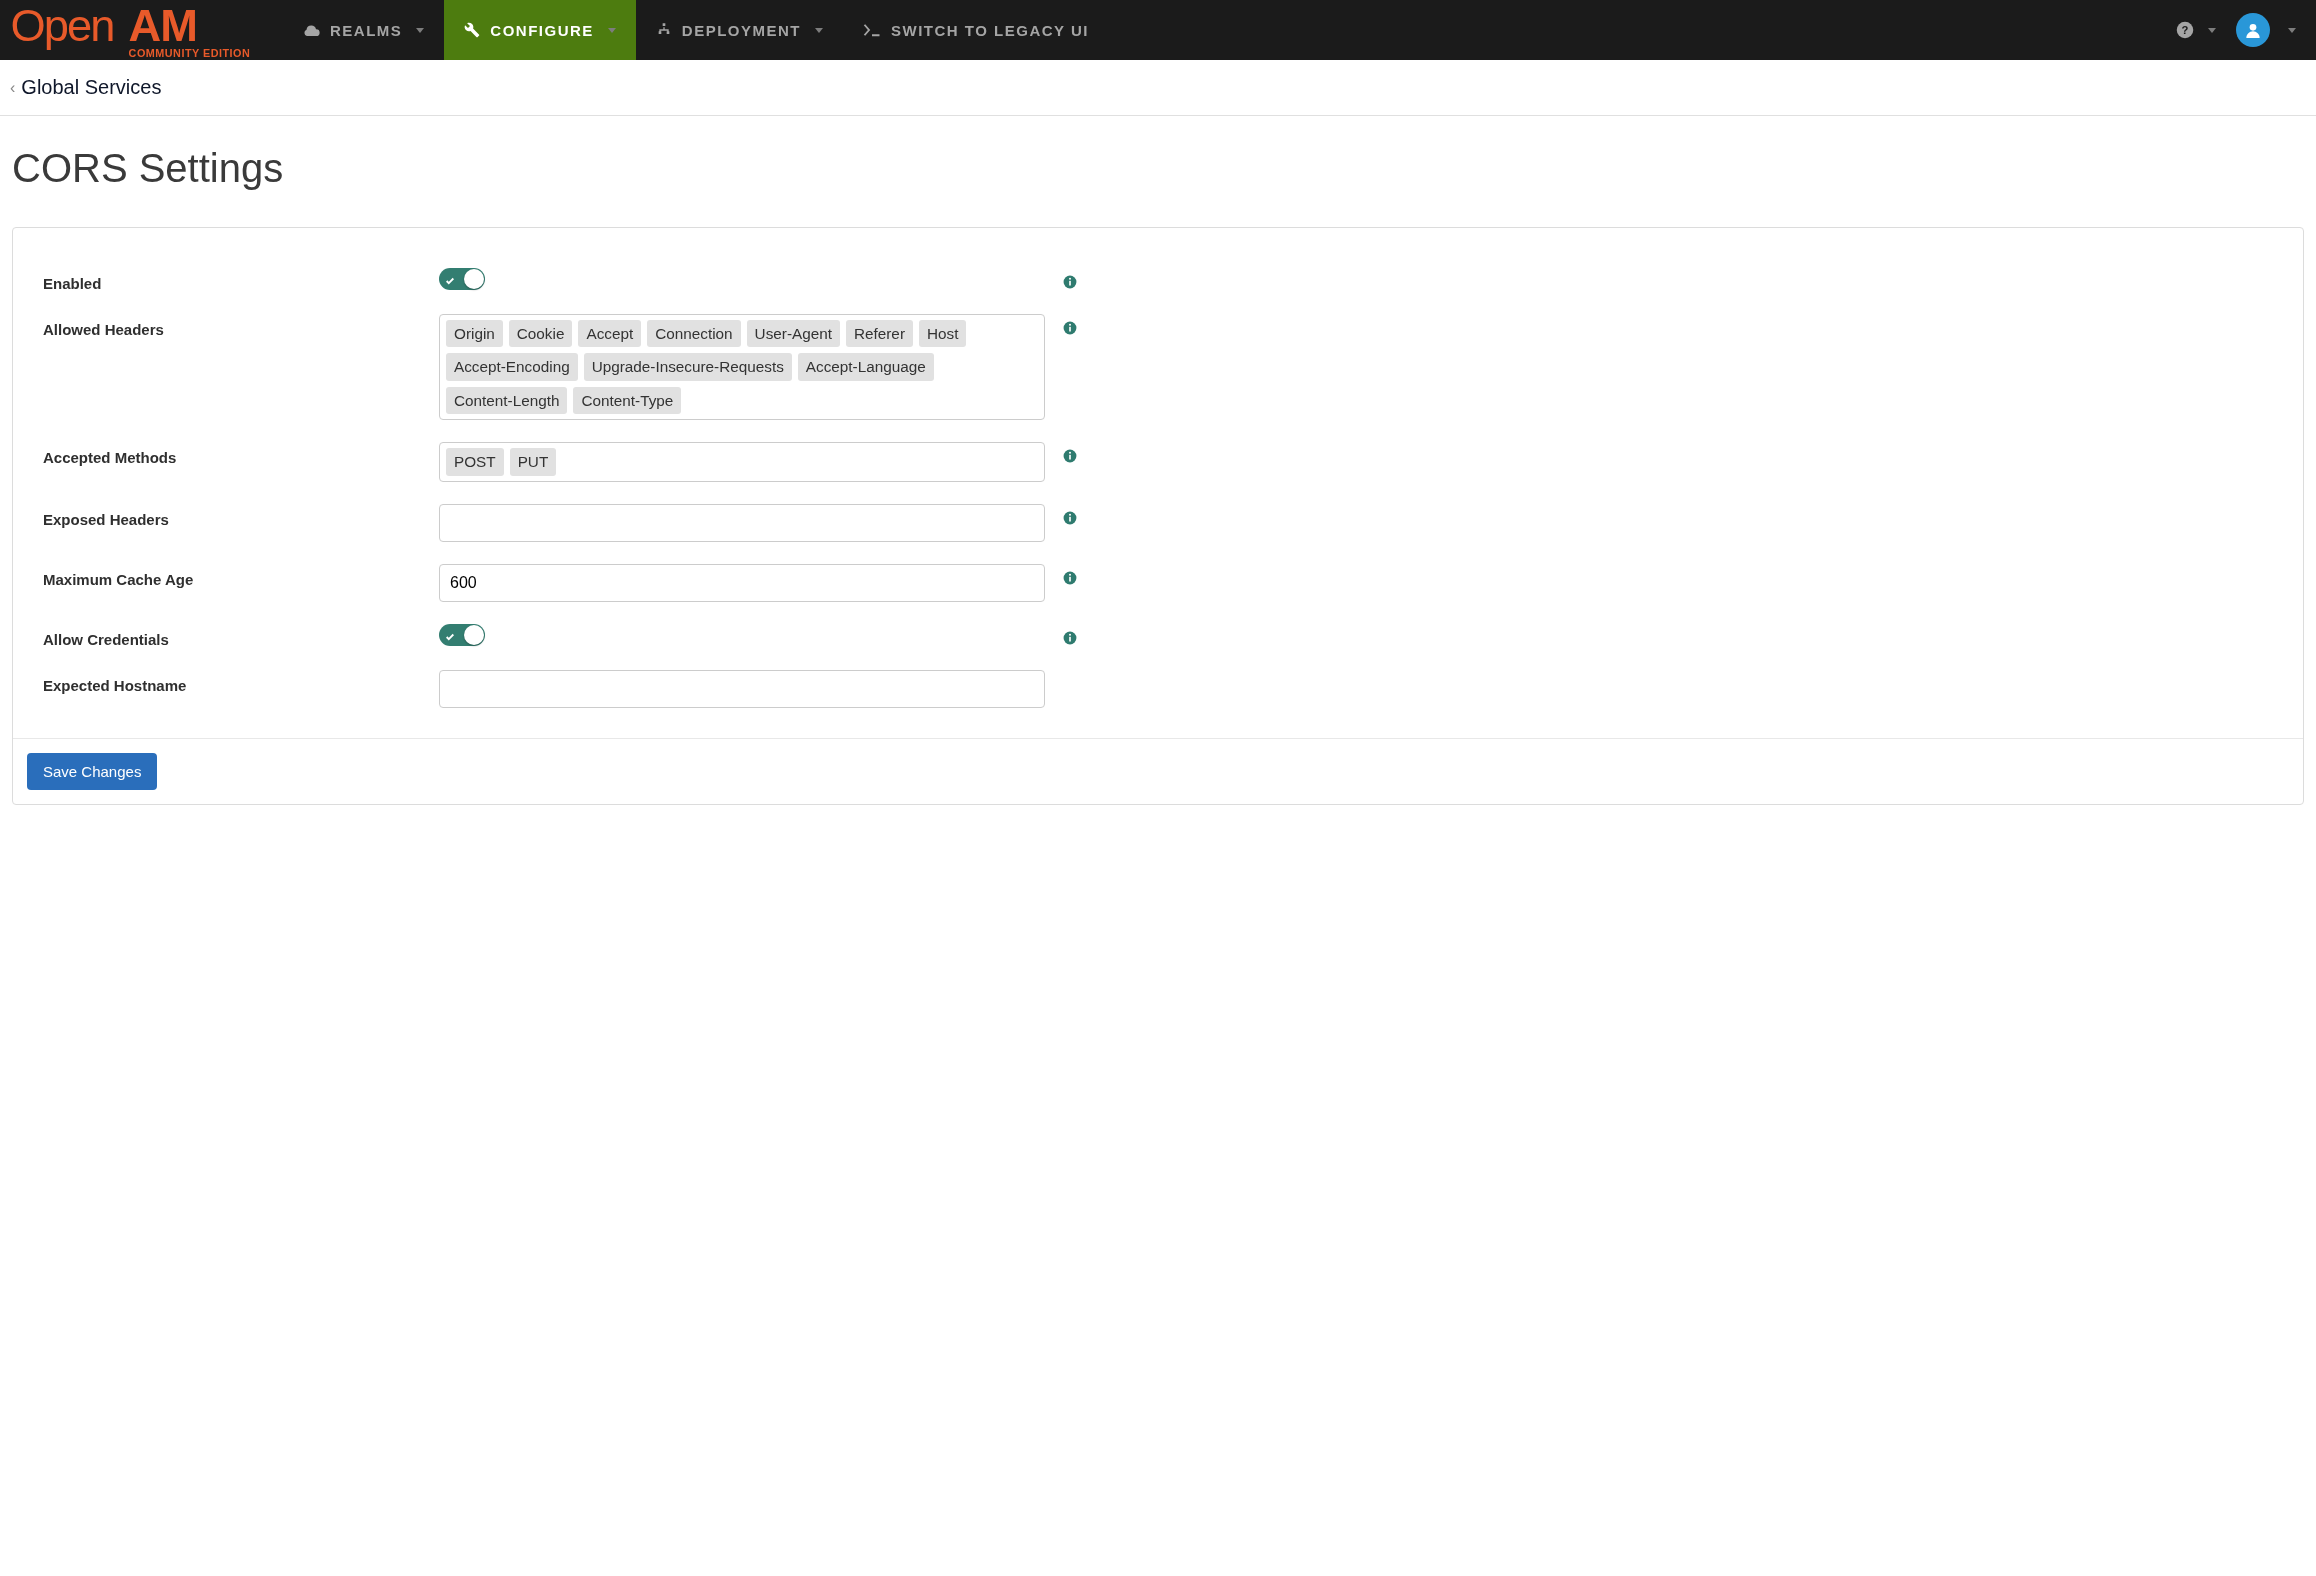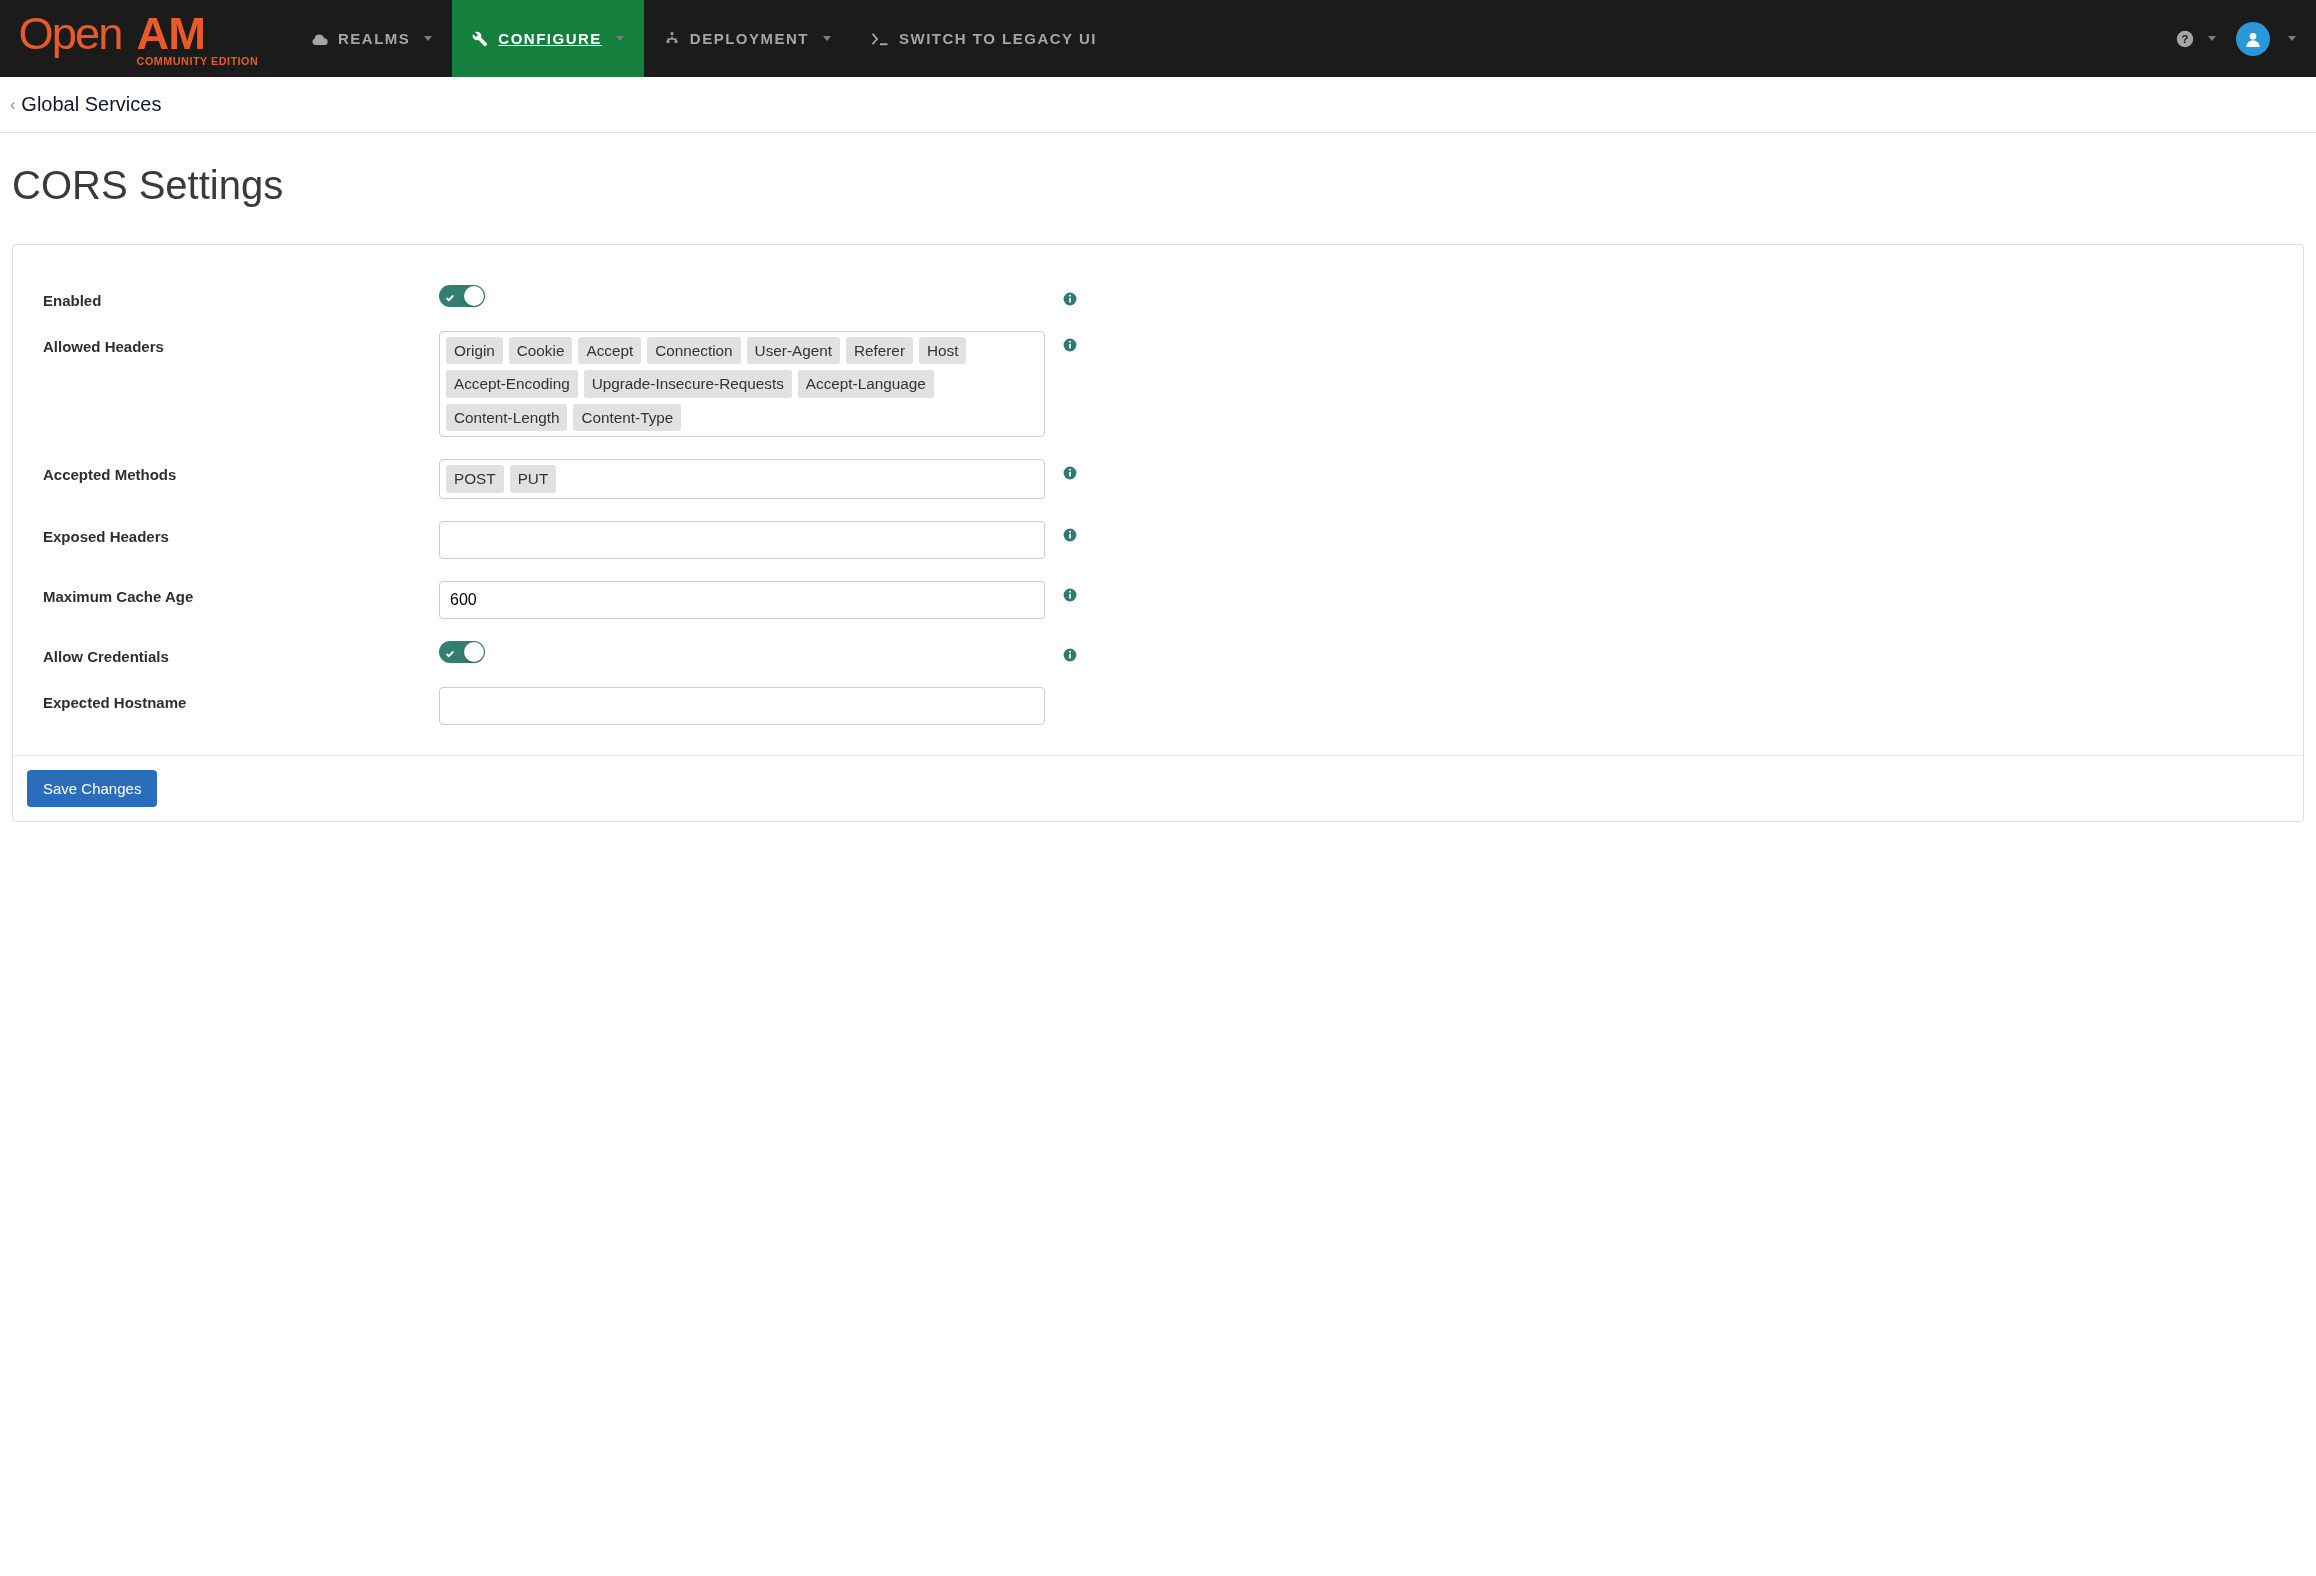--- a/index.html
+++ b/index.html
@@ -4,45 +4,44 @@
 <style>
 * { box-sizing: border-box; margin: 0; padding: 0; }
 body {
   font-family: -apple-system, BlinkMacSystemFont, "Segoe UI", "Helvetica Neue", Arial, sans-serif;
   background: #fff;
   color: #333;
   font-size: 15px;
 }
 .topnav {
   background: #1b1b1b;
-  height: 77px;
-  display: flex;
-  align-items: center;
-  padding-left: 8px;
+  height: 60px;
+  display: flex;
+  align-items: center;
 }
 .logo {
   padding: 0 20px 0 10px;
   display: flex;
   flex-direction: column;
   align-items: flex-start;
 }
 .logo svg { display: block; }
 .nav-items { display: flex; height: 100%; flex: 1; }
 .nav-item {
   display: flex;
   align-items: center;
   padding: 0 20px;
   color: #a5a5a5;
   font-weight: 700;
   letter-spacing: 1.5px;
   font-size: 15px;
   cursor: pointer;
   gap: 10px;
 }
-.nav-item.active { background: #15803d; color: #fff; text-decoration: underline; }
+.nav-item.active { background: #4d7c0f; color: #fff; }
 .nav-item .icon svg { display: block; }
 .caret-down {
   width: 0; height: 0;
   border-left: 4px solid transparent;
   border-right: 4px solid transparent;
   border-top: 5px solid #7d7d7d;
   margin-left: 4px;
 }
 .nav-right {
   display: flex;

